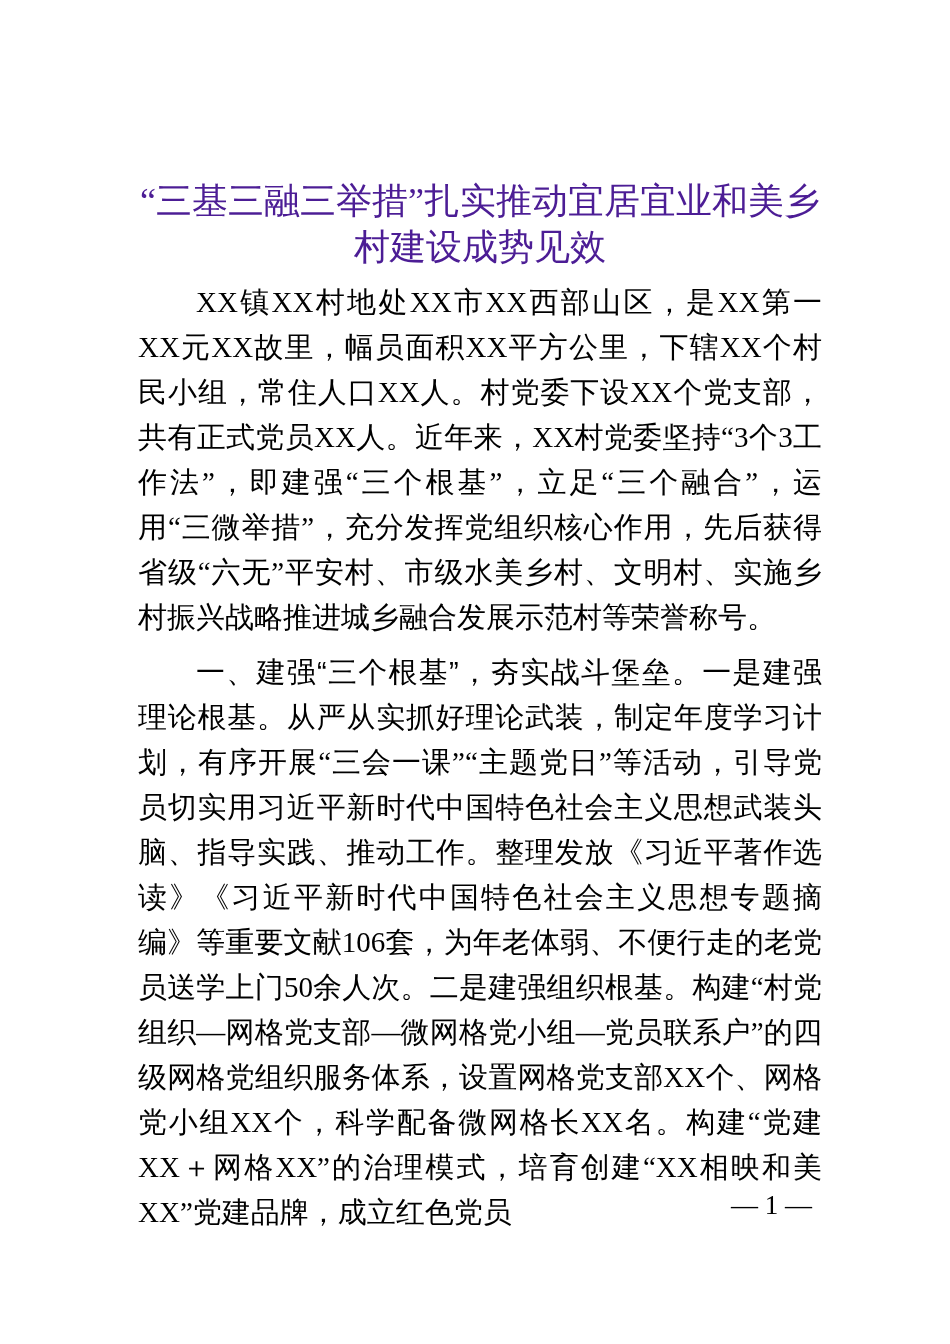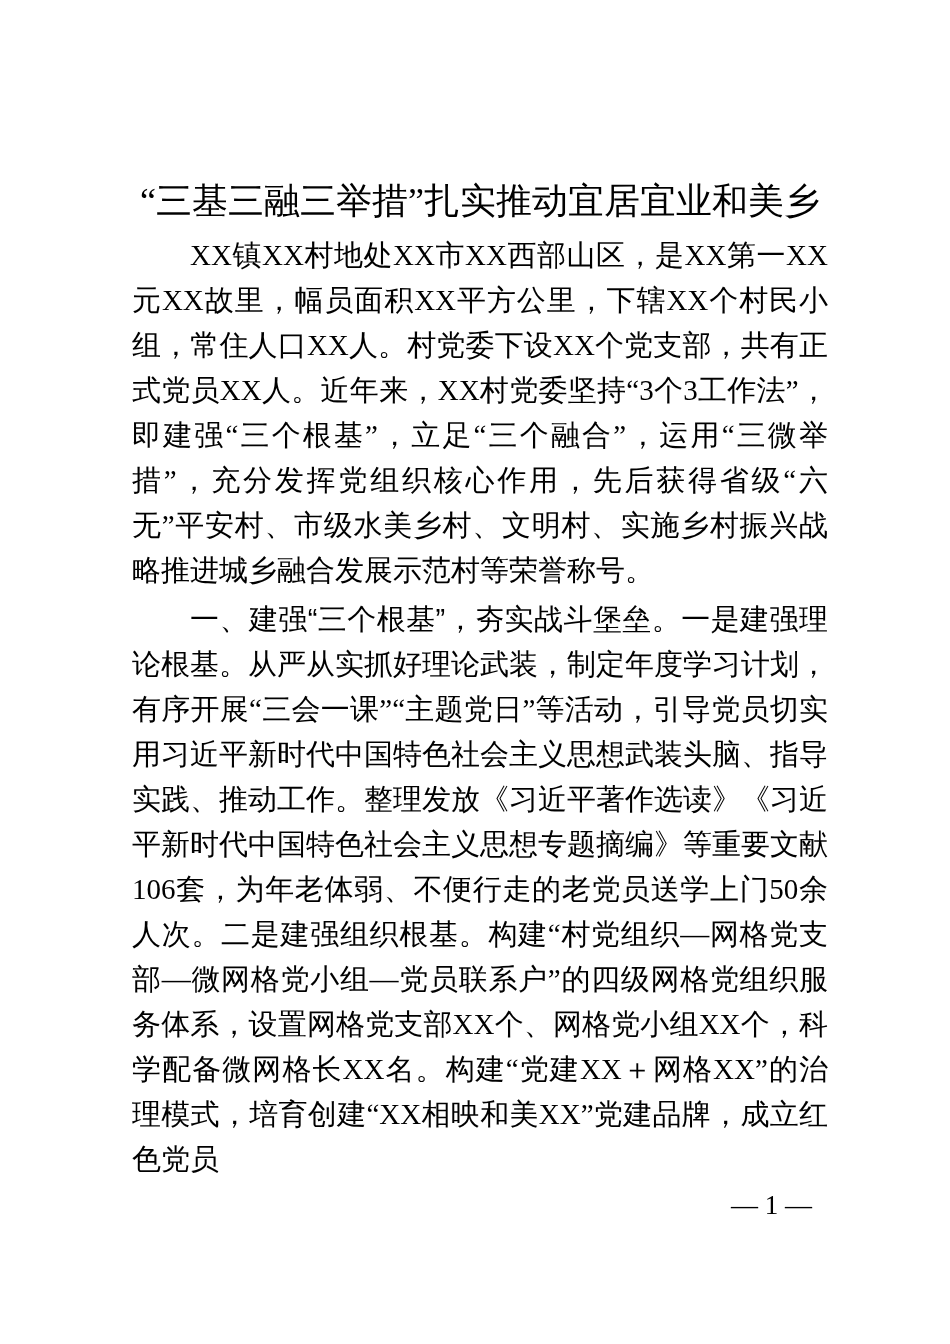--- a/index.html
+++ b/index.html
@@ -21,28 +21,28 @@
     left: 128px;
     top: 178px;
     width: 704px;
   }
   .doc-title {
     margin: 0 0 9px 0;
     font-size: 36px;
     line-height: 46px;
     font-weight: 400;
     text-align: center;
-    color: #000000;
+    color: #4c1d95;
   }
   .title-line {
     display: block;
     white-space: nowrap;
   }
   .para {
-    margin: 4px;
+    margin: 10px;
     font-size: 29px;
     line-height: 45px;
     text-align: justify;
     text-indent: 2em;
     color: #000000;
   }
   .section-lead {
     font-family: "Liberation Sans", "DejaVu Sans", sans-serif;
     font-weight: 400;
   }
@@ -57,20 +57,21 @@
   }
 </style>
 </head>
 <body>
 
 <div class="page">
   <div class="content">
 
     <h1 class="doc-title">
       <span class="title-line">“三基三融三举措”扎实推动宜居宜业和美乡</span>
+      <span class="title-line">村建设成势见效</span>
     </h1>
 
     <p class="para">XX镇XX村地处XX市XX西部山区，是XX第一XX元XX故里，幅员面积XX平方公里，下辖XX个村民小组，常住人口XX人。村党委下设XX个党支部，共有正式党员XX人。近年来，XX村党委坚持“3个3工作法”，即建强“三个根基”，立足“三个融合”，运用“三微举措”，充分发挥党组织核心作用，先后获得省级“六无”平安村、市级水美乡村、文明村、实施乡村振兴战略推进城乡融合发展示范村等荣誉称号。</p>
 
     <p class="para"><span class="section-lead">一、建强“三个根基”，夯实战斗堡垒。</span><span>一是建强理论根基。从严从实抓好理论武装，制定年度学习计划，有序开展“三会一课”“主题党日”等活动，引导党员切实用习近平新时代中国特色社会主义思想武装头脑、指导实践、推动工作。整理发放《习近平著作选读》《习近平新时代中国特色社会主义思想专题摘编》等重要文献106套，为年老体弱、不便行走的老党员送学上门50余人次。二是建强组织根基。构建“村党组织—网格党支部—微网格党小组—党员联系户”的四级网格党组织服务体系，设置网格党支部XX个、网格党小组XX个，科学配备微网格长XX名。构建“党建XX＋网格XX”的治理模式，培育创建“XX相映和美XX”党建品牌，成立红色党员</span></p>
 
   </div>
 
   <div class="page-number">— 1 —</div>
 </div>

